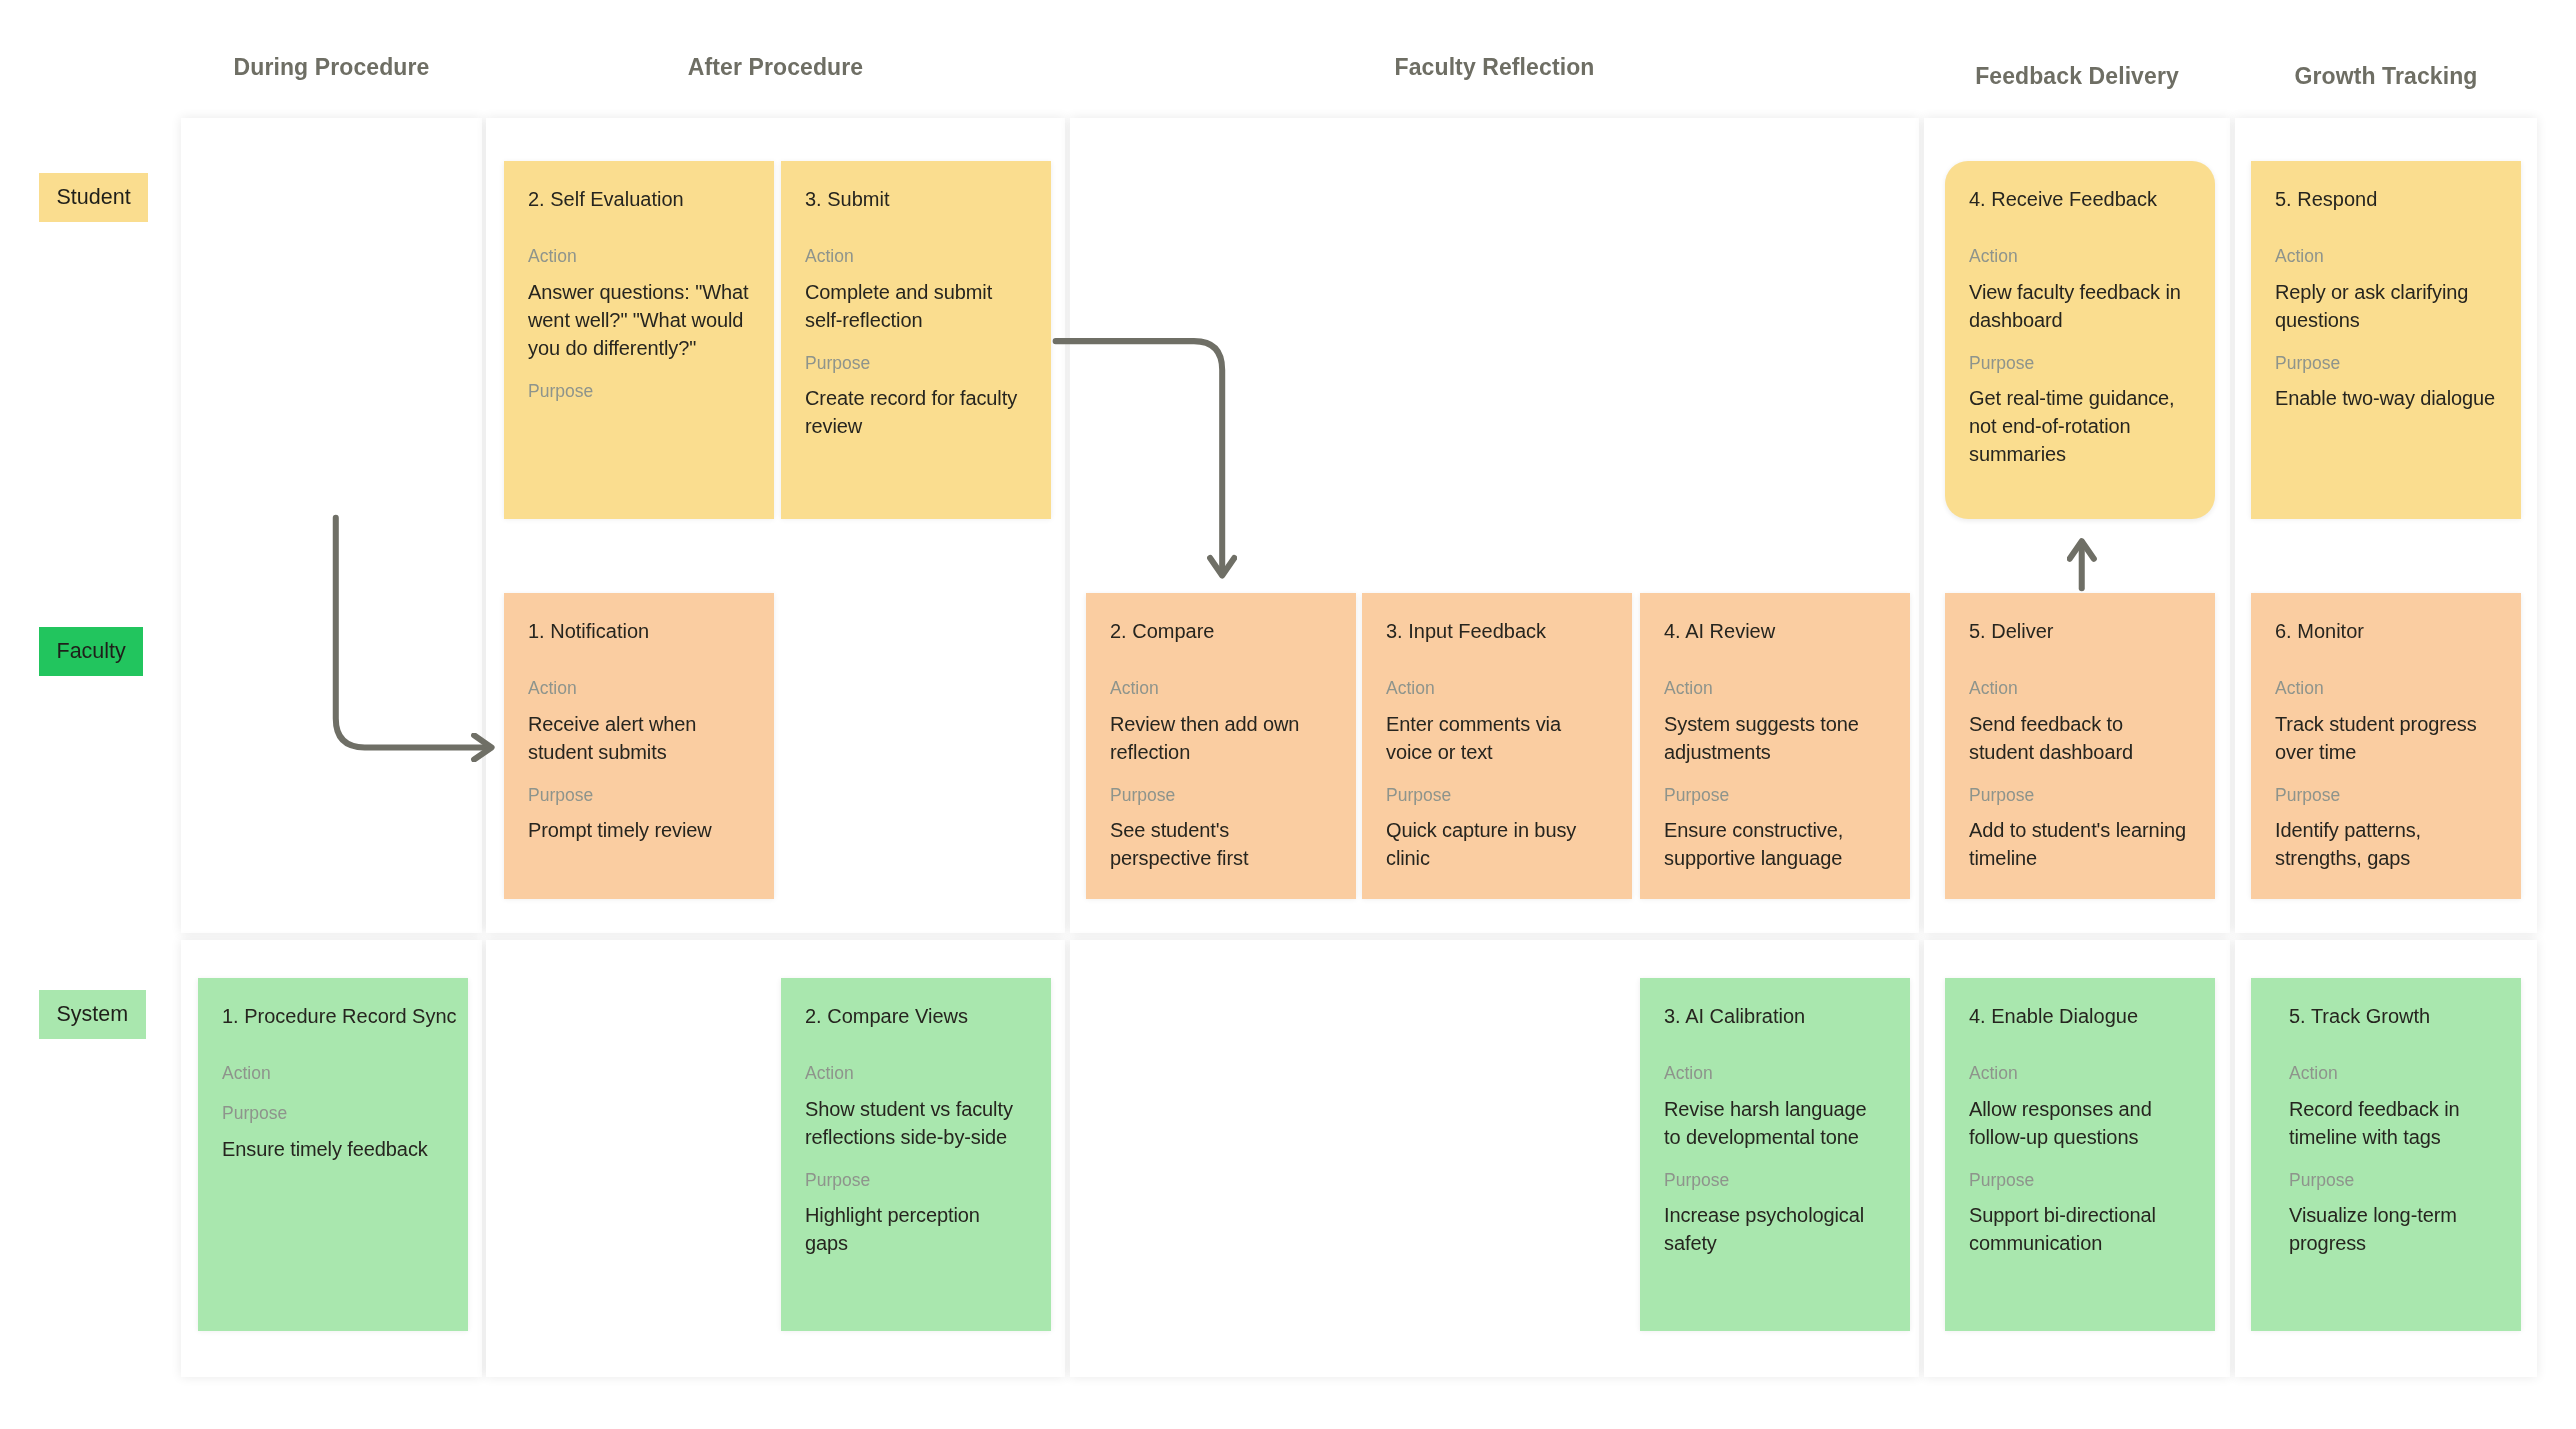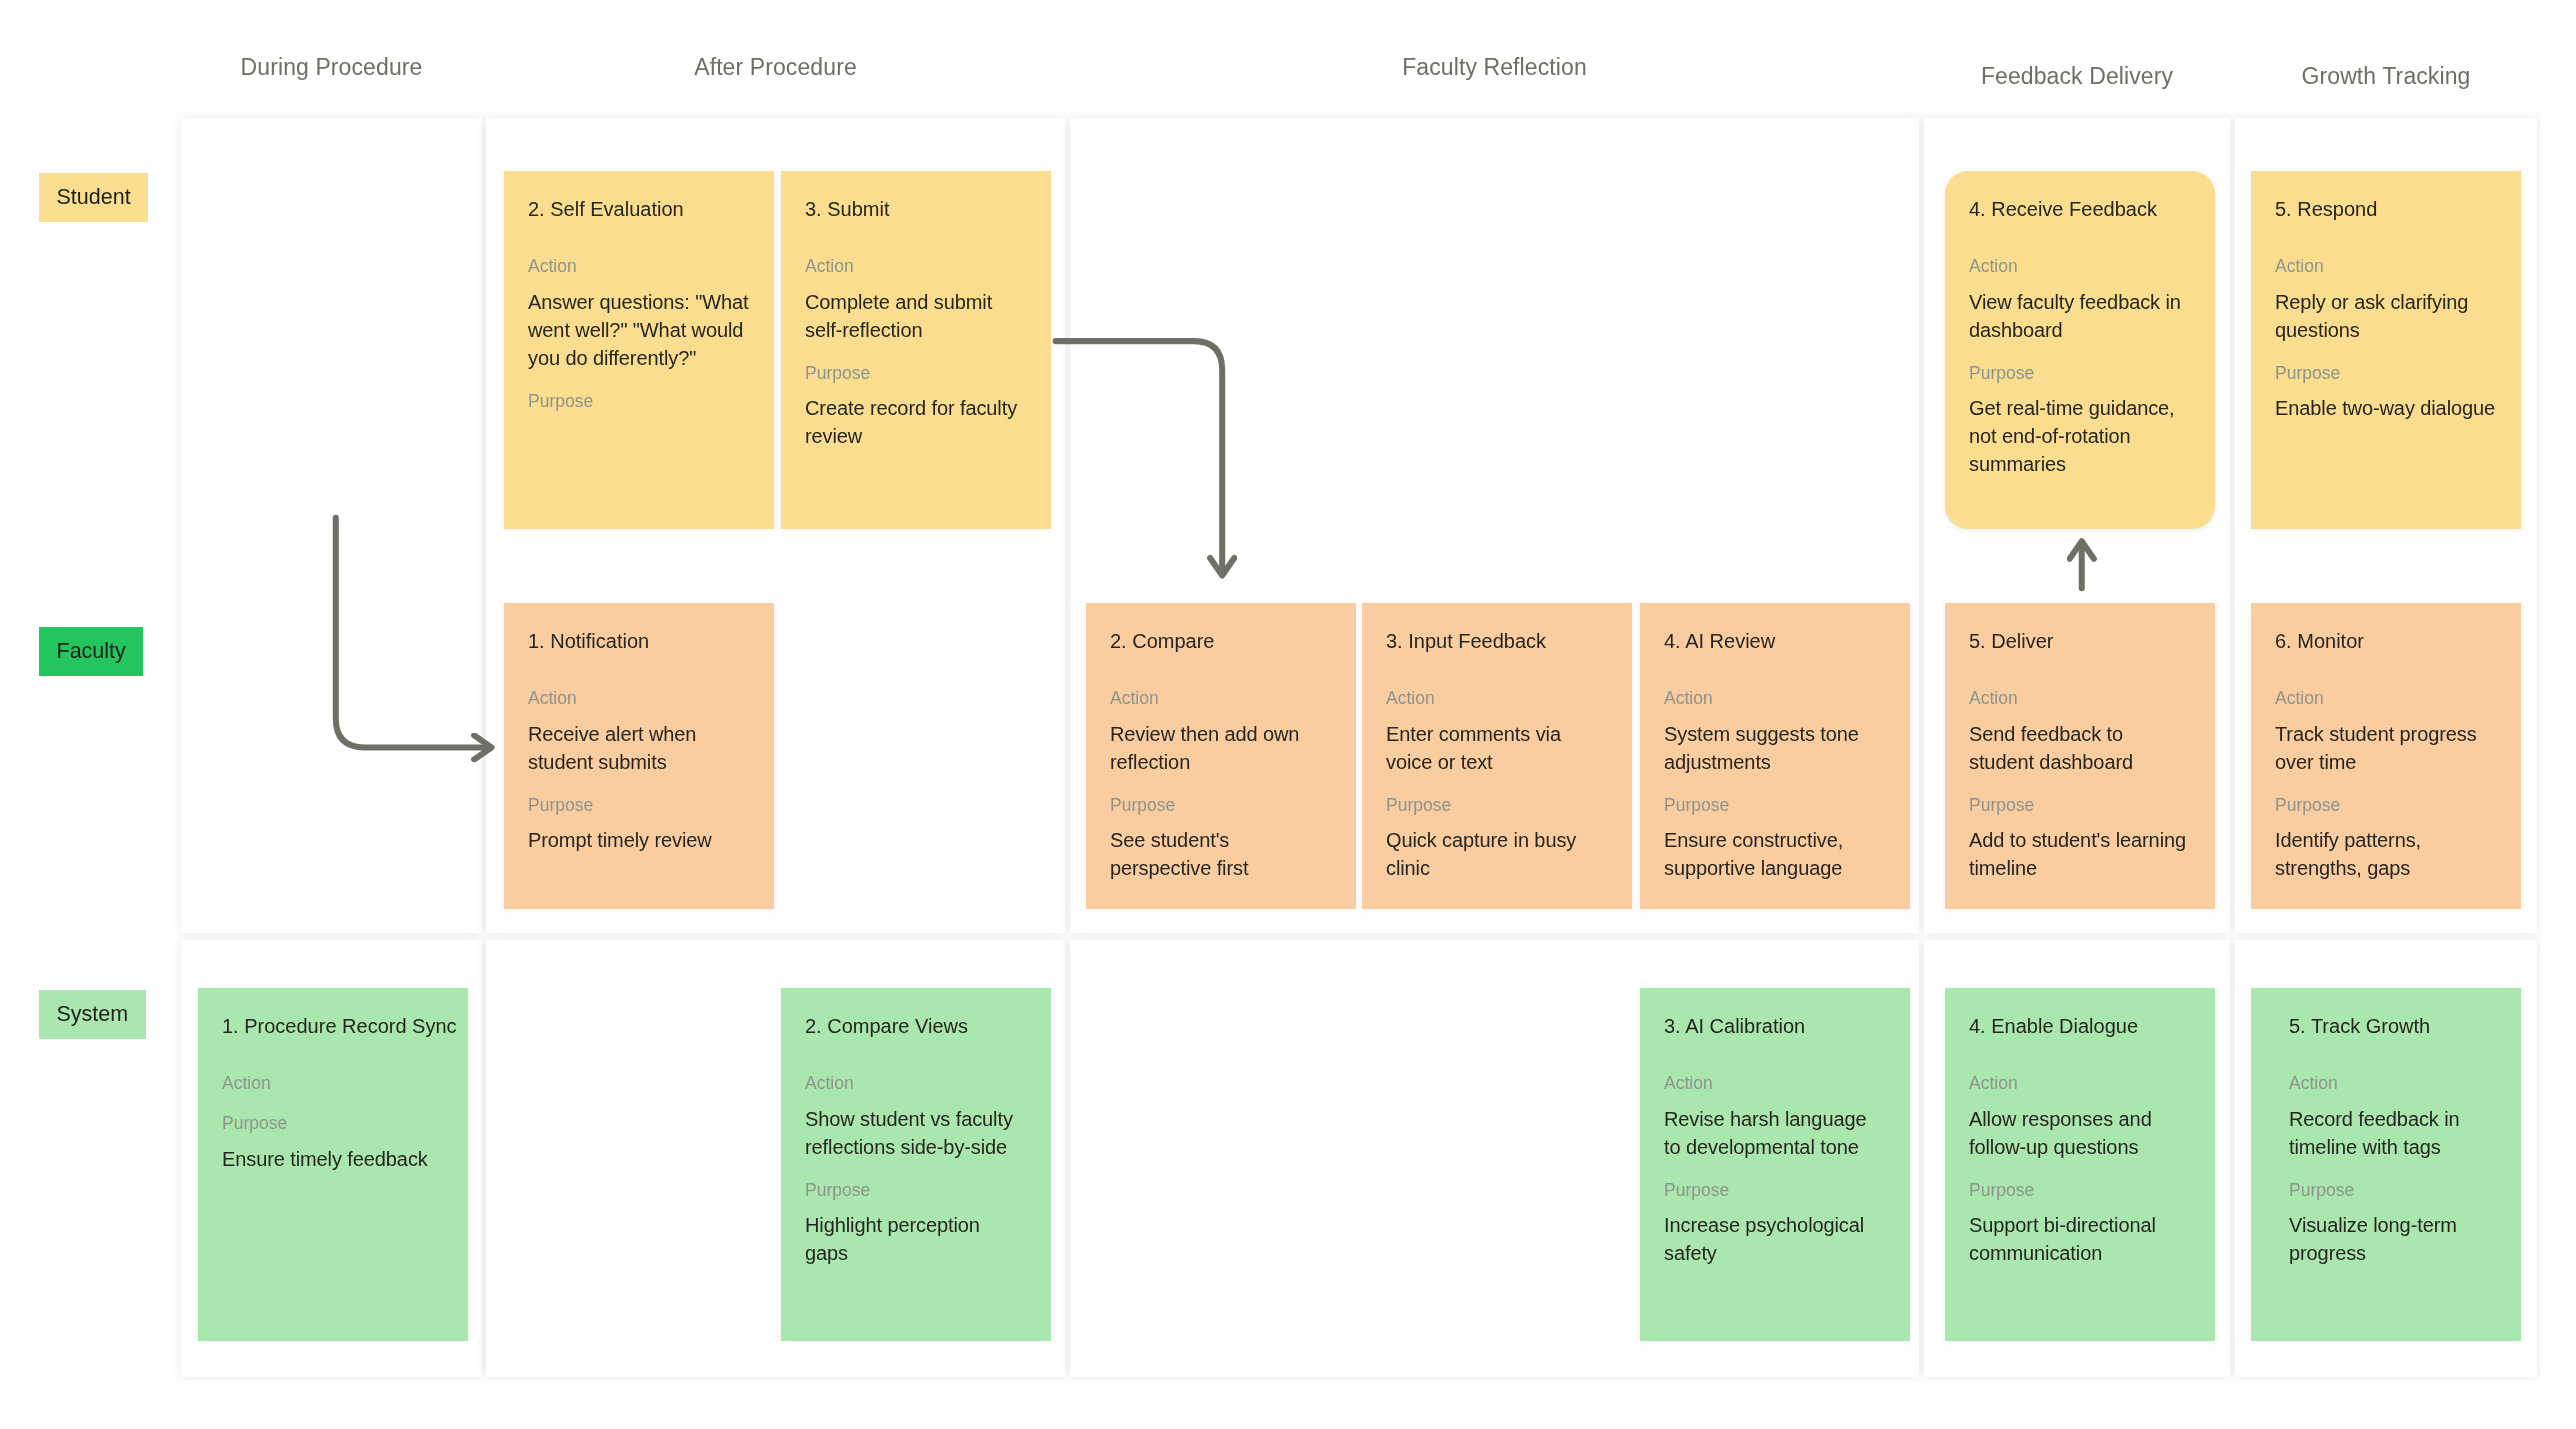--- a/index.html
+++ b/index.html
@@ -8,32 +8,32 @@
     background:#ffffff;
     font-family:"Liberation Sans", sans-serif;
     color:#26251f;
   }
   .panel{
     position:absolute;background:#ffffff;
     box-shadow:0 0 10.7px rgba(0,0,0,0.09);
   }
   .col-header{
     position:absolute;text-align:center;
-    font-size:23px;font-weight:400;color:#6e6e64;letter-spacing:0.1px;
+    font-size:23px;font-weight:700;color:#6e6e64;letter-spacing:0.1px;
   }
   .row-label{
     position:absolute;display:inline-block;
     padding:12px 17.5px;font-size:21.5px;font-weight:500;color:#1f1f1a;
   }
   .row-label.student{background:#fadd8f;}
   .row-label.faculty{background:#22c55e;margin-top:24px;}
   .row-label.system{background:#a9e7ae;}
   .note{
     position:absolute;width:270px;box-sizing:border-box;
-    padding:27px 24px;box-shadow:0 1.3px 5.4px rgba(0,0,0,0.08);margin-top:10px;
+    padding:27px 24px;box-shadow:0 1.3px 5.4px rgba(0,0,0,0.08);
   }
   .note.student{background:#fadd8f;}
   .note.faculty{background:#facda1;}
   .note.system{background:#a9e7ae;}
   .note-title{
     font-size:20px;font-weight:500;color:#26251f;white-space:nowrap;
   }
   .note-label{
     margin-top:35px;font-size:17.5px;font-weight:500;color:#8e948c;
   }

